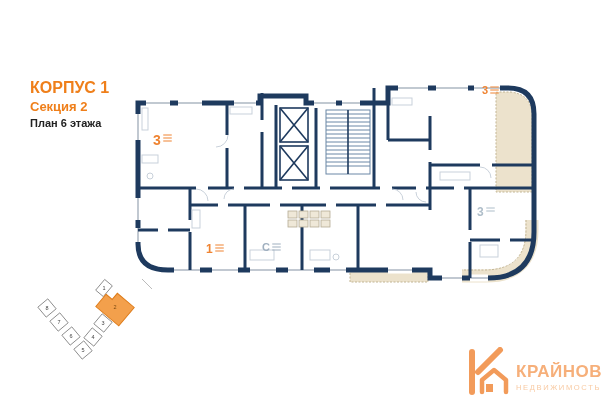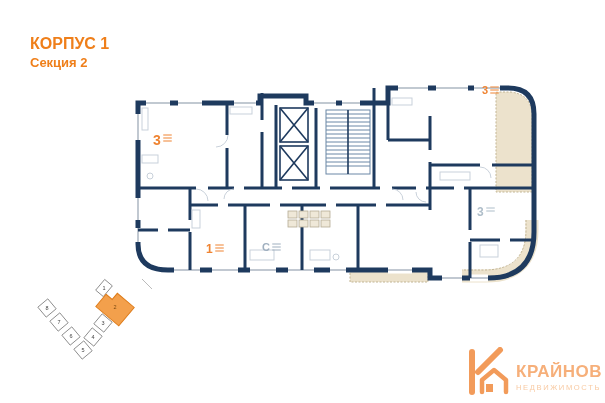--- a/index.html
+++ b/index.html
@@ -1,40 +1,41 @@
 <!DOCTYPE html>
 <html><head>
 <meta charset="utf-8">
 <style>
   html,body{margin:0;padding:0;}
   body{
     width:605px;height:403px;position:relative;overflow:hidden;
     background:#ffffff;font-family:"Liberation Sans",sans-serif;
   }
   .titles{position:absolute;left:30px;top:34px;line-height:1.3;}
-  .t-building{font-size:16px;font-weight:bold;color:#ef7f1a;}
+  .t-building{font-size:16px;font-weight:bold;color:#ef7f1a;margin-top:44px;}
   .t-section{font-size:13px;font-weight:bold;color:#ef7f1a;}
   .t-floor{font-size:11px;font-weight:bold;color:#222;}
   .plan-wrap{position:absolute;left:130px;top:80px;width:415px;height:210px;}
   .apt{position:absolute;display:flex;gap:2px;align-items:flex-start;}
   .apt .num{font-weight:bold;line-height:1;}
   .figs{display:flex;flex-direction:column;gap:1px;margin-top:1px;}
   .figs i{display:block;width:9px;height:2px;background:currentColor;opacity:.5;border-radius:1px;}
   .apt-orange{color:#ef8432;}
   .apt-muted{color:#9fafbf;}
   .apt-steel{color:#aebdc9;}
   .minimap{position:absolute;left:25px;top:276px;width:128px;height:122px;}
   .logo{position:absolute;left:458px;top:344px;width:145px;height:56px;opacity:.85;}
 </style>
 </head>
 <body>
 
 <div class="titles">
   <div class="t-building">КОРПУС 1</div>
   <div class="t-section">Секция 2</div>
+  <div class="t-floor">План 6 этажа</div>
 </div>
 
 <div class="plan-wrap">
   <svg width="415" height="210" viewBox="0 0 415 210">
 
     <g>
       <path d="M366,12 H380 Q402,14 402,36 V112 H366 Z" fill="#ece2cc" stroke="#c2b594" stroke-width="1" stroke-dasharray="2,1.5"></path>
       <path d="M402,140 V150 Q402,196 356,196 H332" fill="none" stroke="#ece2cc" stroke-width="13"></path>
       <path d="M396,140 V150 Q396,190 354,190 H332" fill="none" stroke="#c2b594" stroke-width="1" stroke-dasharray="2,1.5"></path>
       <rect x="220" y="190" width="78" height="12" fill="#ece2cc" stroke="#c2b594" stroke-width="1" stroke-dasharray="2,1.5"></rect>

